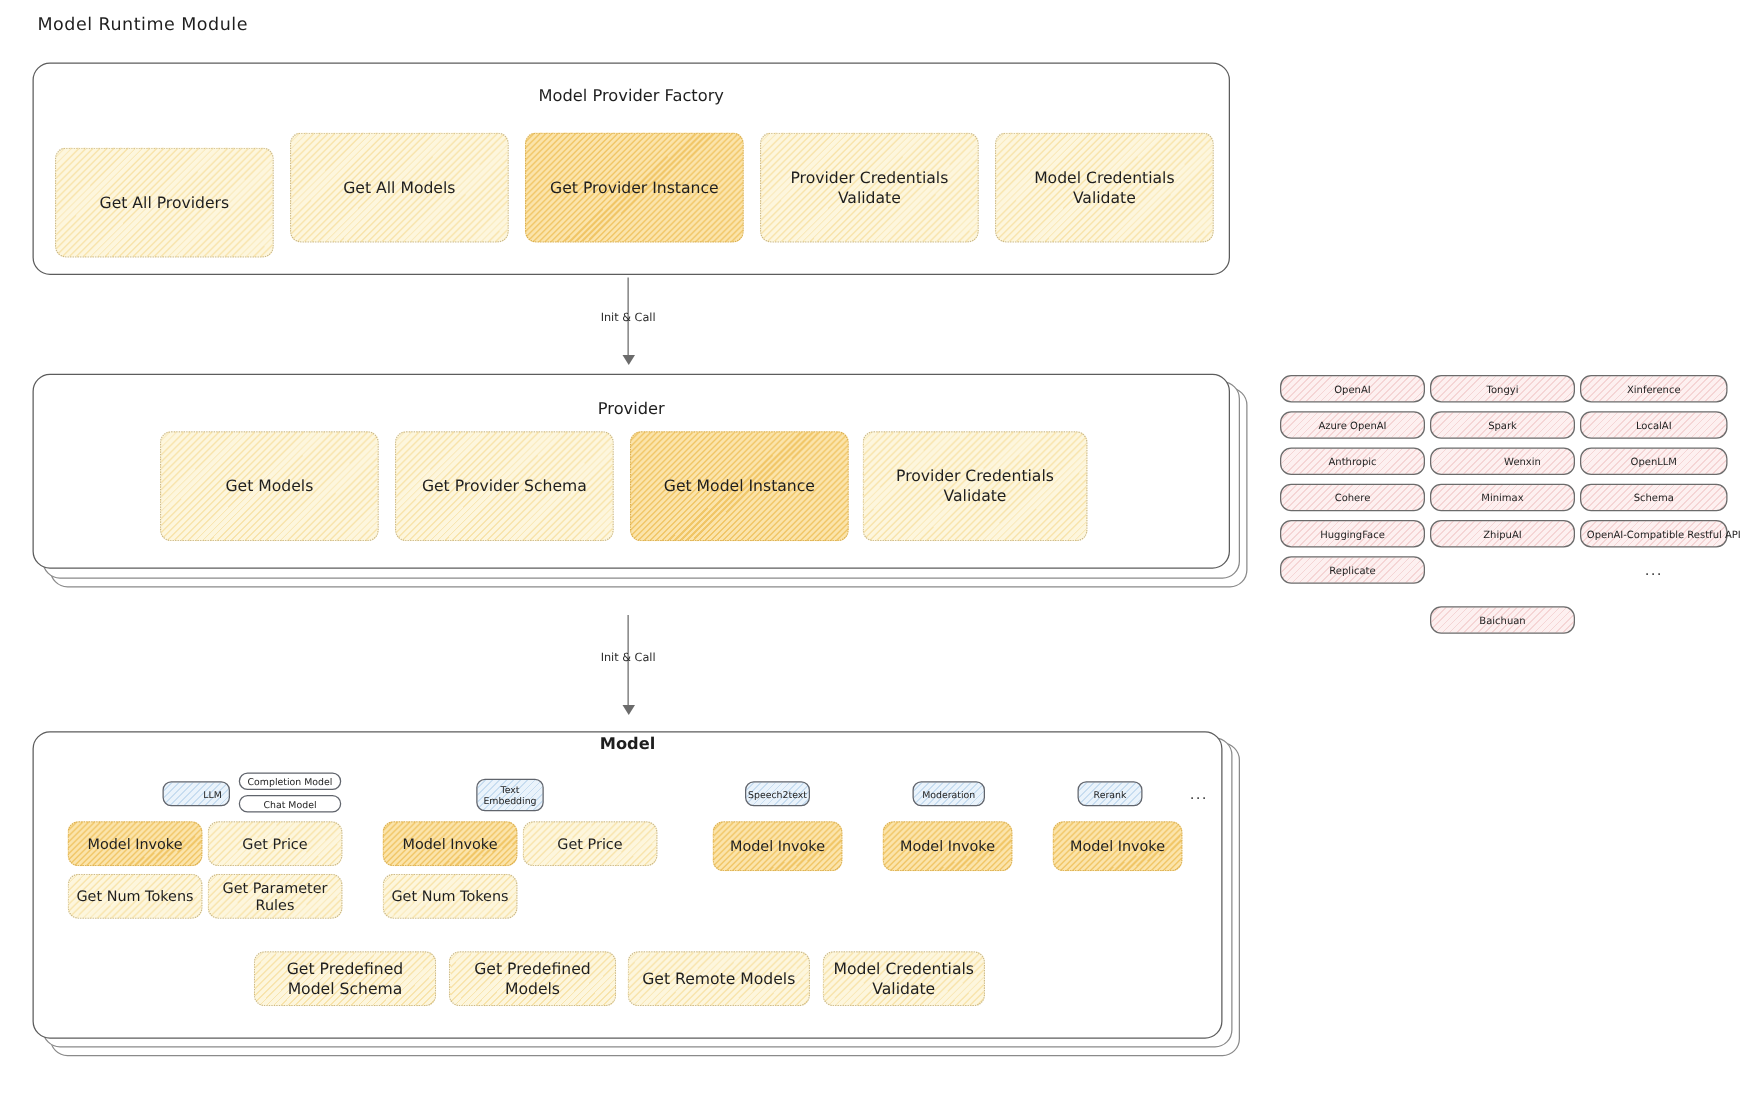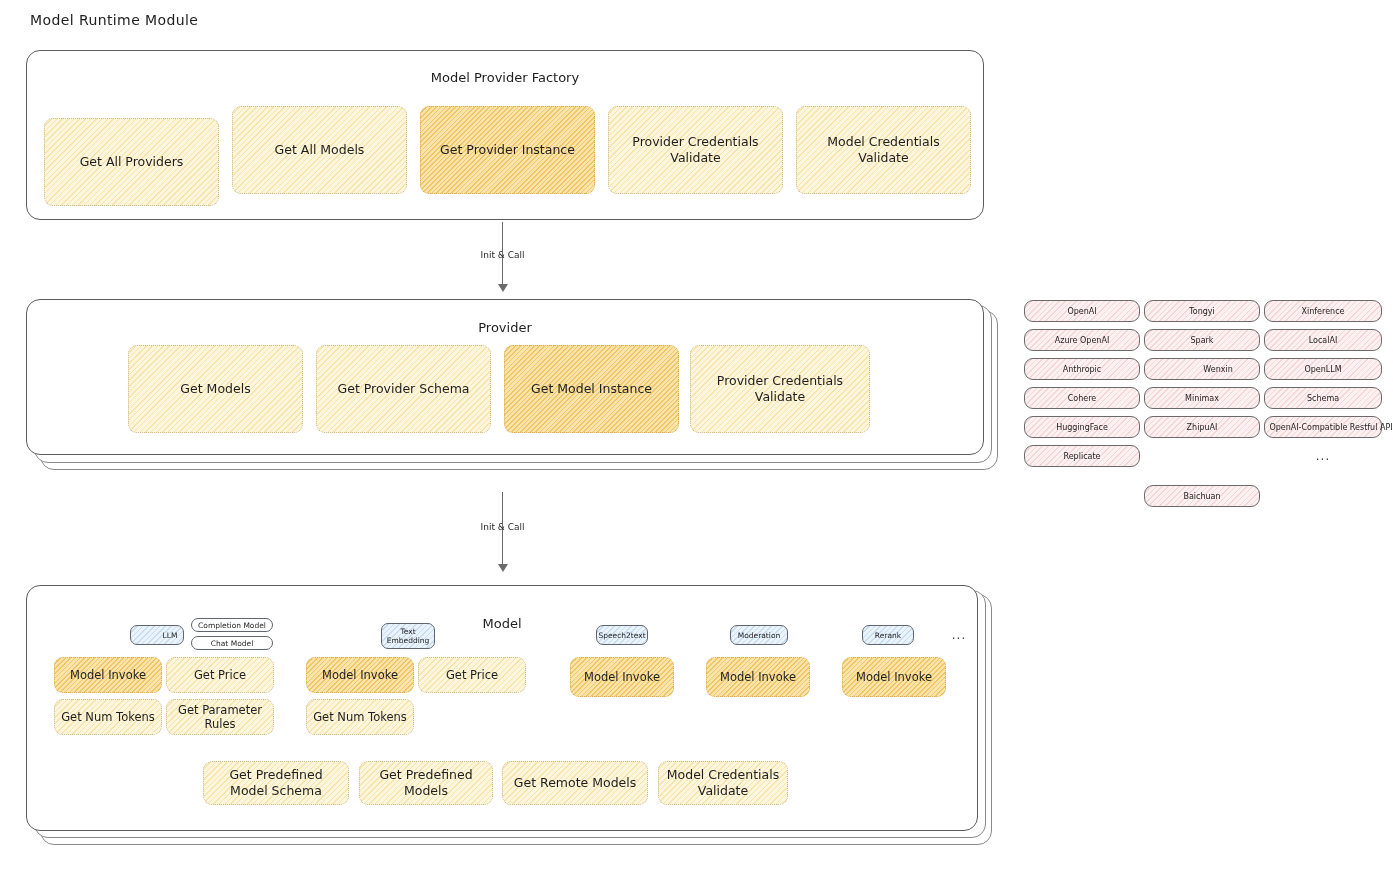--- a/index.html
+++ b/index.html
@@ -170,21 +170,21 @@
 
   <div class="abs" style="left:440px;top:492px;width:130px;height:92px;">
     <div class="abs arrow-line" style="left:62px;top:0;height:76px;"></div>
     <div class="abs arrow-head" style="left:58px;top:72px;"></div>
     <div class="abs arrow-label" style="left:0;top:30px;width:125px;">Init &amp; Call</div>
   </div>
 
   <div class="abs frame-shadow" style="left:40px;top:594px;width:952px;height:251px;"></div>
   <div class="abs frame-shadow" style="left:34px;top:590px;width:952px;height:248px;"></div>
   <div class="abs frame" style="left:26px;top:585px;width:952px;height:246px;">
-    <div class="frame-title" style="top:30px;">Model</div>
+    <div class="frame-title" style="top:2px;font-weight:bold;">Model</div>
   </div>
   <div class="abs" id="model-body" style="left:26px;top:585px;width:952px;height:246px;">
       <div class="chip-blue abs" style="left:104px;top:40px;width:54px;height:20px;padding-left:26px;">LLM</div>
       <div class="chip-white abs" style="left:165px;top:33px;width:82px;height:14px;">Completion Model</div>
       <div class="chip-white abs" style="left:165px;top:51px;width:82px;height:14px;">Chat Model</div>
       <div class="card abs sm hl" style="left:28px;top:72px;width:108px;height:36px;">Model Invoke</div>
       <div class="card abs sm" style="left:140px;top:72px;width:108px;height:36px;">Get Price</div>
       <div class="card abs sm" style="left:28px;top:114px;width:108px;height:36px;">Get Num Tokens</div>
       <div class="card abs sm" style="left:140px;top:114px;width:108px;height:36px;">Get Parameter Rules</div>
       <div class="chip-blue abs" style="left:355px;top:38px;width:54px;height:26px;">Text Embedding</div>

